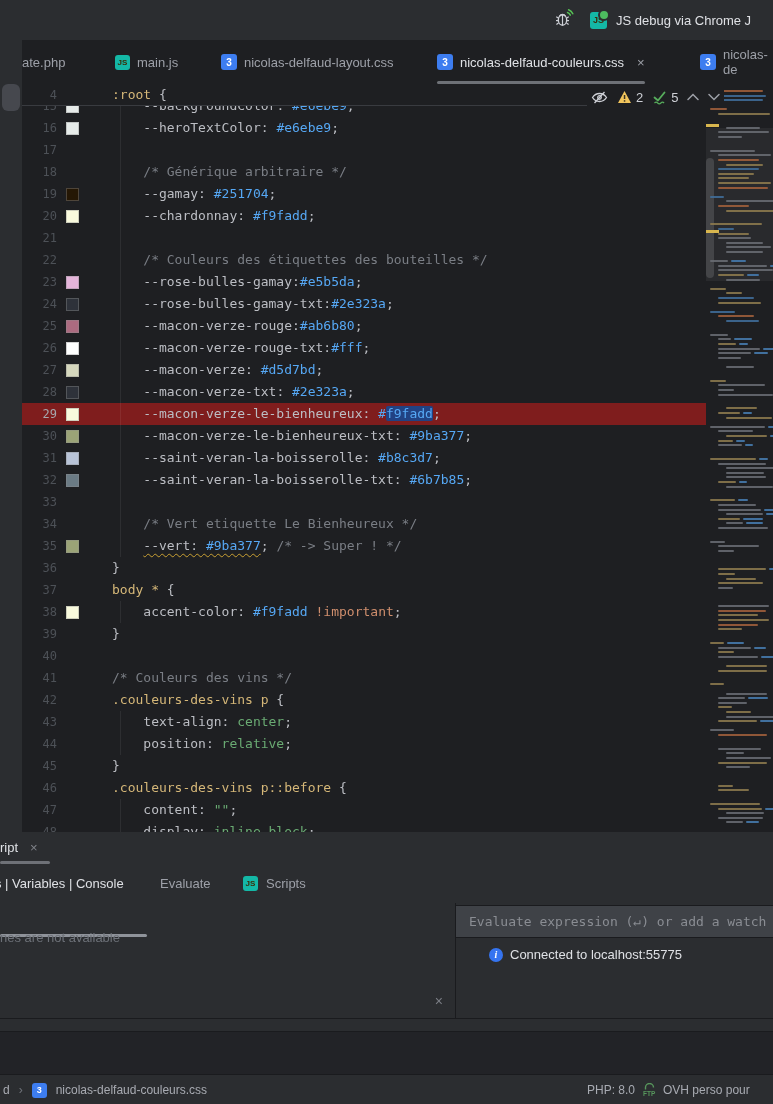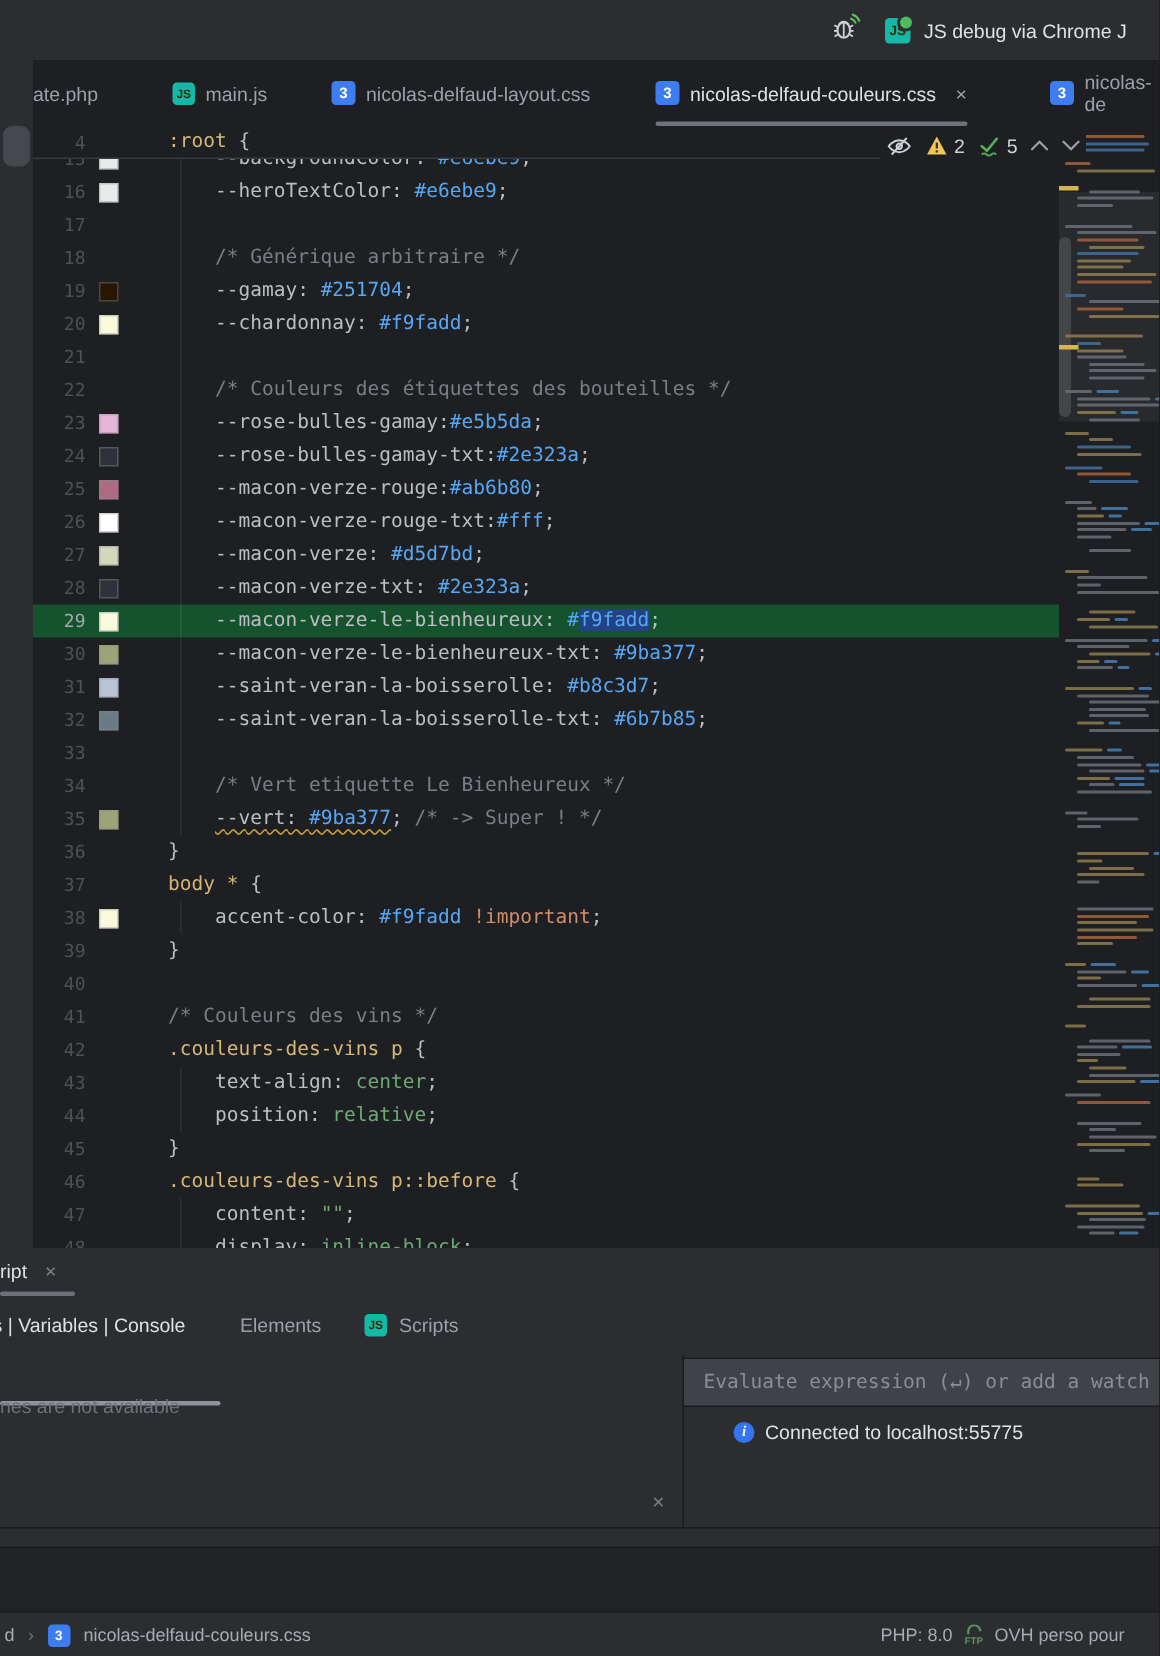--- a/index.html
+++ b/index.html
@@ -22,21 +22,21 @@
   
   .tabbar{position:absolute;left:22px;top:40px;width:751px;height:44px;background:#1e1f22;overflow:hidden;}
   .tab{position:absolute;top:0;height:44px;display:flex;align-items:center;gap:7px;font-size:13px;color:#9da0a8;cursor:default;}
   .tab.active{color:#dfe1e5;}
   .tab .tclose{color:#9da0a8;font-size:13px;margin-left:6px;}
   .tab-underline{position:absolute;left:0;bottom:0;height:3px;width:100%;border-radius:2px;background:#6e7177;}
   
   .editor{position:absolute;left:22px;top:84px;width:751px;height:748px;background:#1e1f22;overflow:hidden;border-bottom:1px solid #1a1b1e;}
   .code-lines{position:absolute;left:0;top:11px;width:684px;}
   .cl{display:flex;height:22px;align-items:center;}
-  .cl.cur{background:#14532d;}
+  .cl.cur{background:#7f1d1d;}
   .ln{width:35px;flex:0 0 35px;text-align:right;color:#4d5157;font:12px "DejaVu Sans Mono",monospace;}
   .cl.cur .ln{color:#a6a8ad;}
   .sw{width:55px;flex:0 0 55px;box-sizing:border-box;padding-left:9px;}
   .sw i{display:block;width:13px;height:13px;border:1px solid rgba(140,140,140,.4);box-sizing:border-box;}
   .ct{font:13px/22px "DejaVu Sans Mono",monospace;white-space:pre;color:#bcbec4;}
   .tk{white-space:pre;}
   .tk-v{color:#56a8f5;}
   .tk-c{color:#7a7e85;}
   .tk-s{color:#d5b778;}
   .tk-k{color:#6aab73;}
@@ -553,21 +553,21 @@
         <span>ript</span>
         <span class="tclose">×</span>
       </div>
       <div class="dbg-underline1"></div>
     </div>
     <div class="dbg-row2">
       <div class="dbg-tab2 active" style="left:-5px;">
         <span>s | Variables | Console</span>
       </div>
       <div class="dbg-tab2" style="left:160px;">
-        <span>Elements</span>
+        <span>Evaluate</span>
       </div>
       <div class="dbg-tab2" style="left:243px;">
         <span class="jsbadge small">JS</span>
         <span>Scripts</span>
       </div>
       <div class="dbg-underline2"></div>
     </div>
     <div class="dbg-content">
       <div class="pane-left">
         <div class="frames-msg">nes are not available</div>

